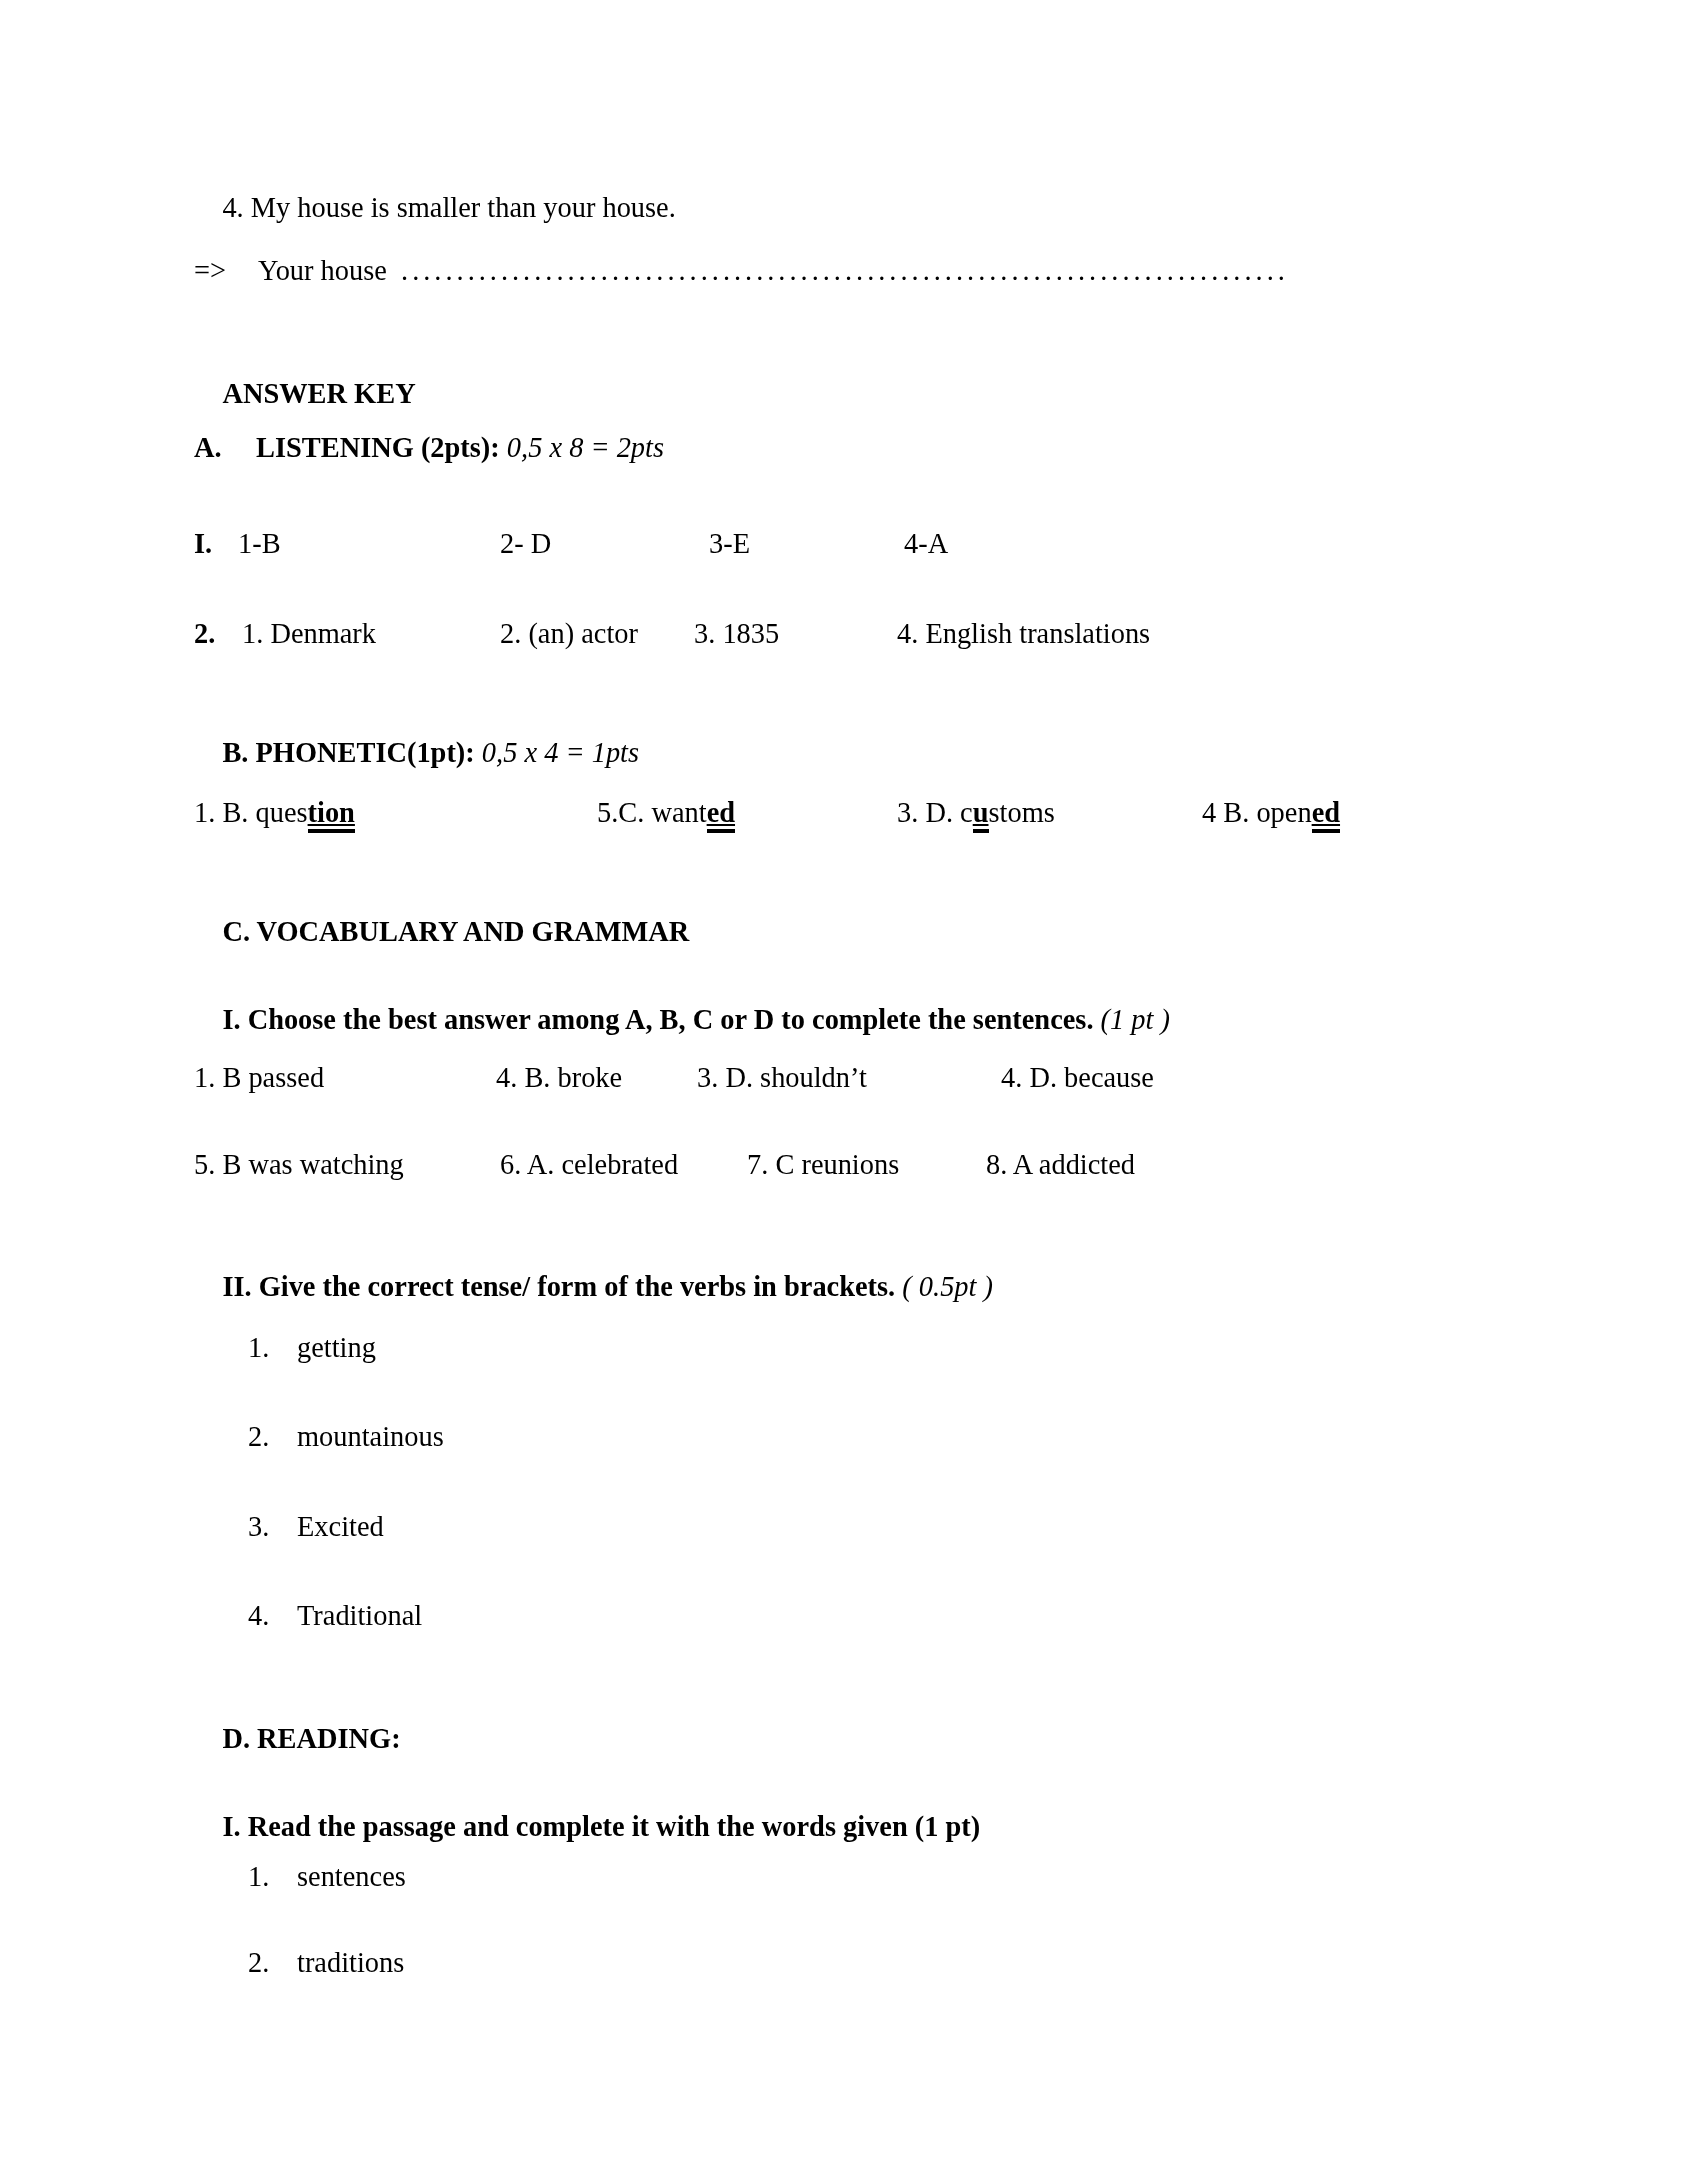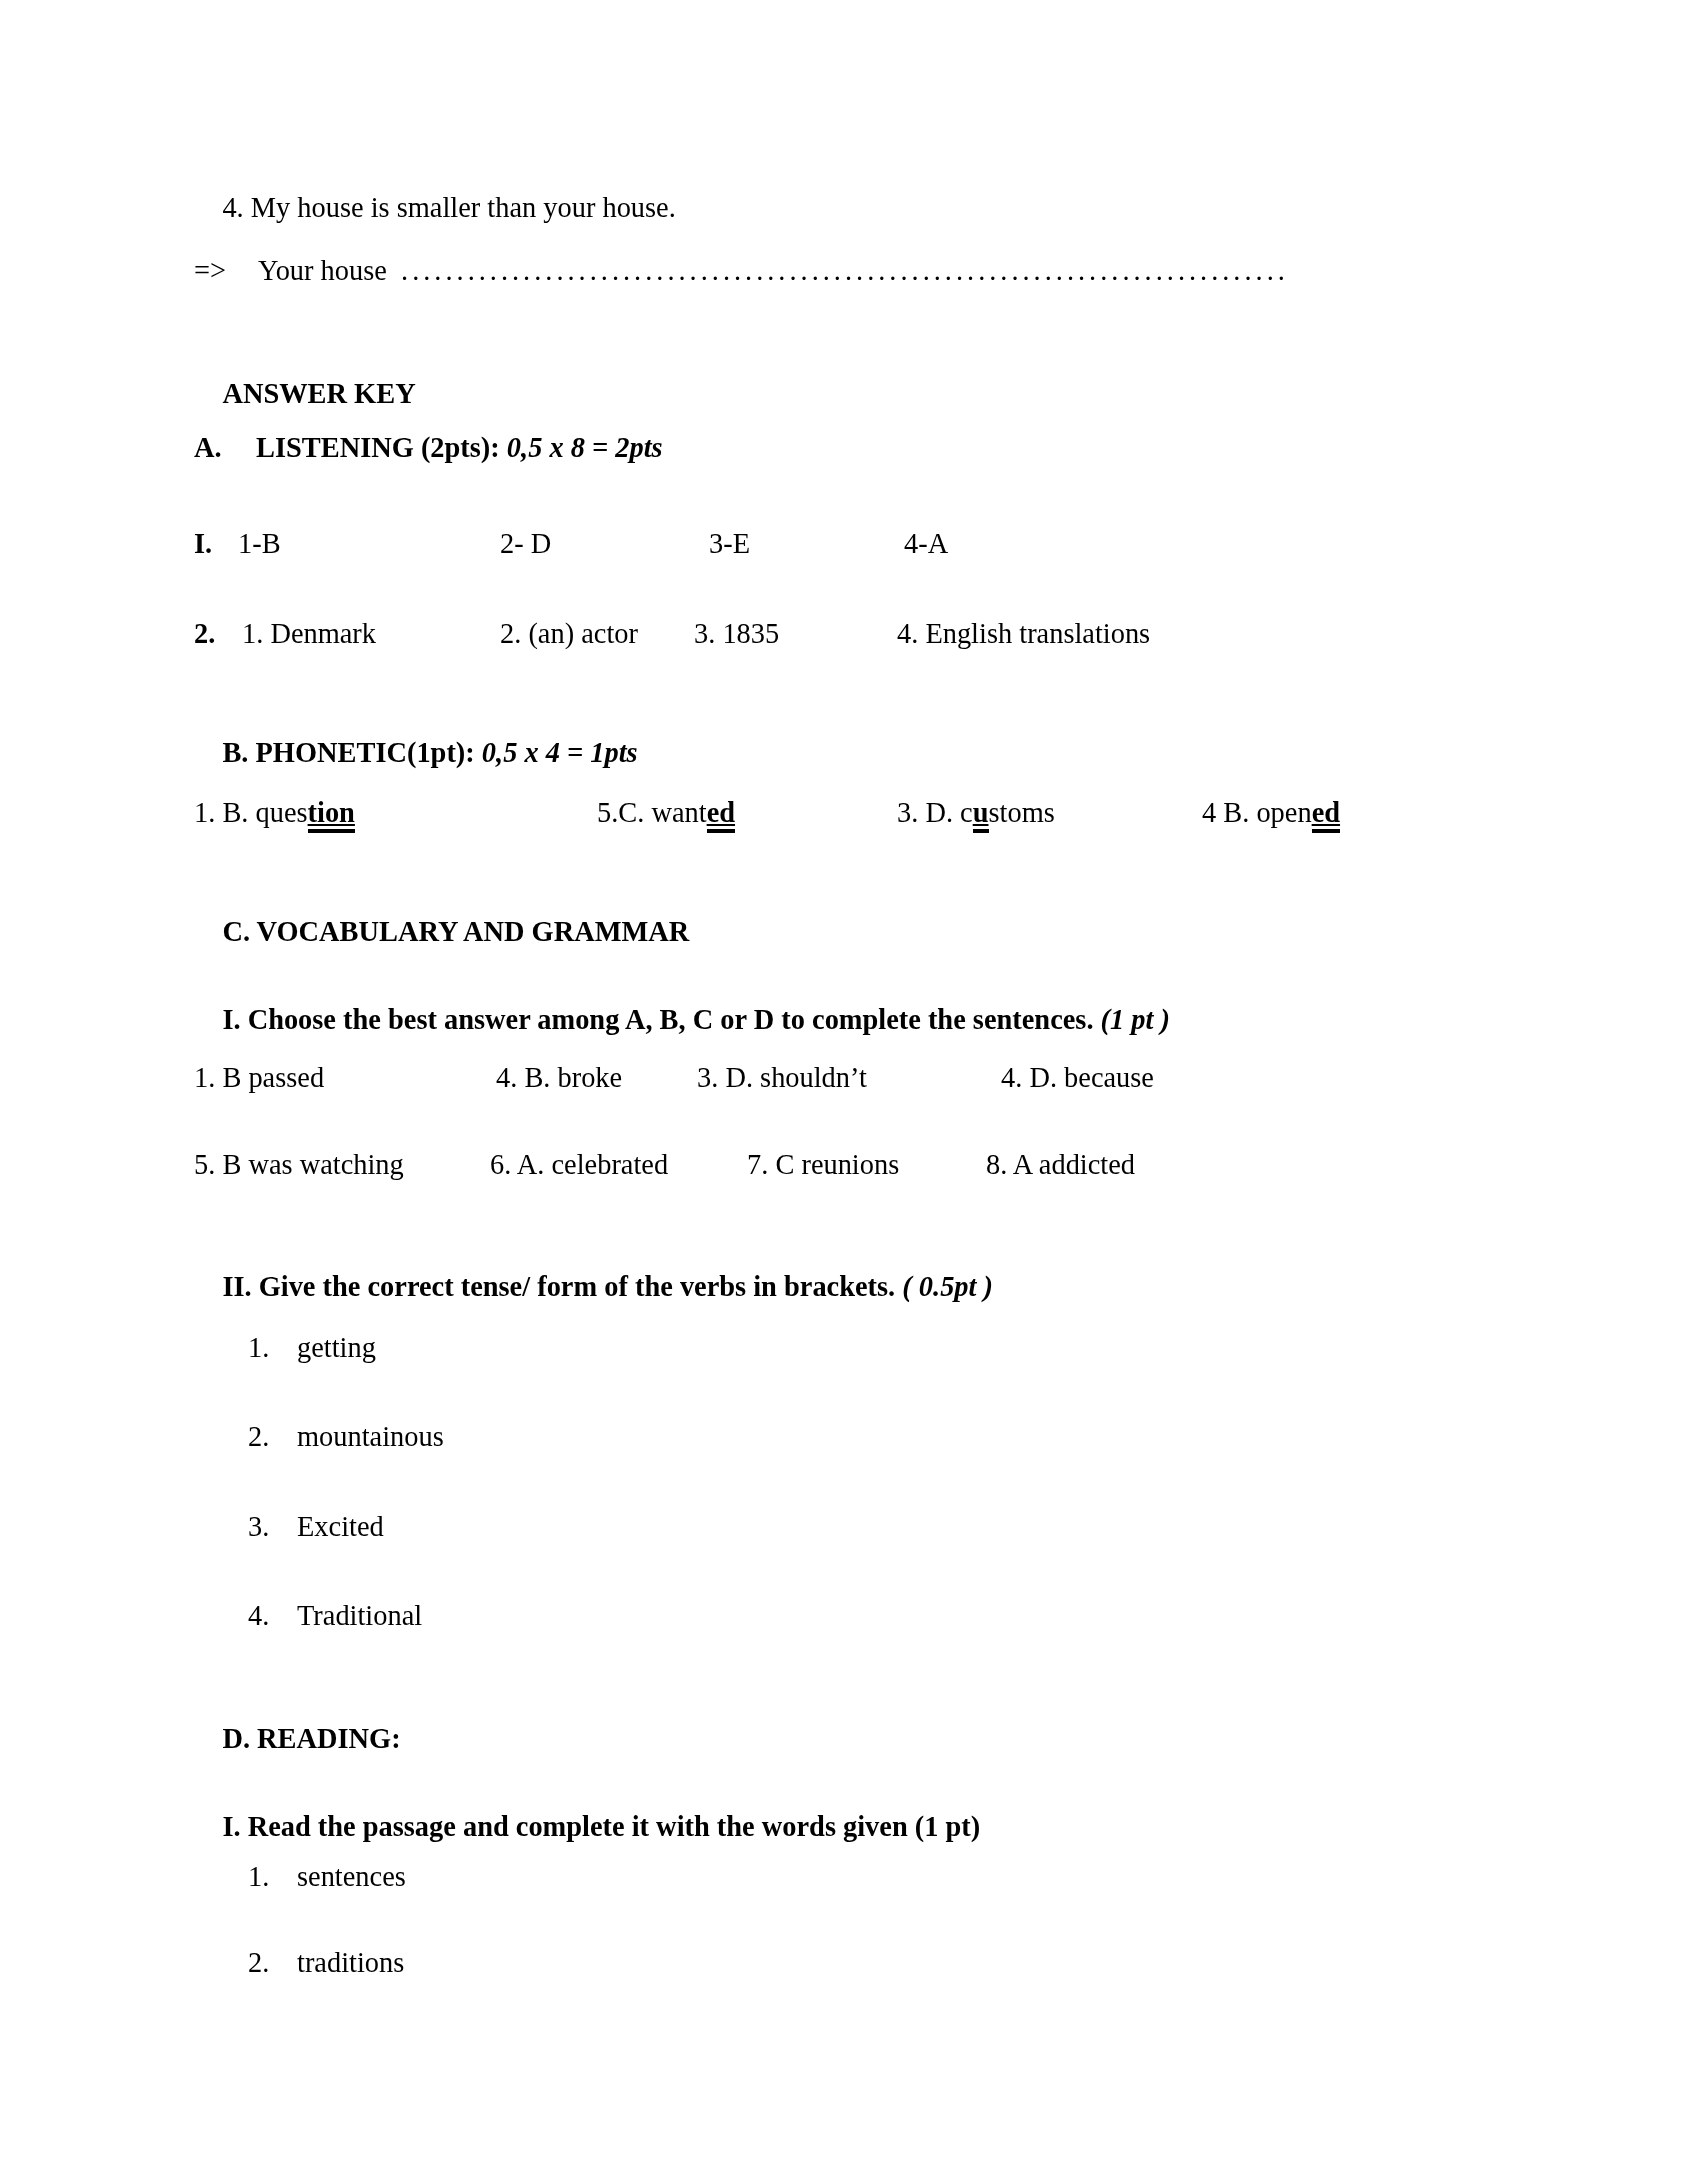--- a/index.html
+++ b/index.html
@@ -15,21 +15,21 @@
   }
   .line {
     position: absolute;
     left: 194px;
     width: 1323px;
     line-height: 1.2;
     white-space: pre-wrap;
   }
   .col { position: absolute; top: 0; white-space: pre-wrap; }
   .b  { font-weight: bold; }
-  .bi { font-weight: bold; font-style: italic; }
+  .bi { font-weight: normal; font-style: italic; }
   .ub { font-weight: bold; border-bottom: 4px solid #000; padding-bottom: 1.3px; text-decoration: underline; }
   .dots { letter-spacing: 4px; }
 </style>
 </head>
 <body>
 
 <div class="page">
 
   <div class="line" style="top:157px">
     <span>4. My house is smaller than your house.</span>
@@ -86,21 +86,21 @@
 
   <div class="line" style="top:1061px">
     <span class="col" style="left:0">1. B passed</span>
     <span class="col" style="left:302px">4. B. broke</span>
     <span class="col" style="left:503px">3. D. shouldn’t</span>
     <span class="col" style="left:807px">4. D. because</span>
   </div>
 
   <div class="line" style="top:1148px">
     <span class="col" style="left:0">5. B was watching</span>
-    <span class="col" style="left:296px">6. A. celebrated</span>
+    <span class="col" style="left:306px">6. A. celebrated</span>
     <span class="col" style="left:553px">7. C reunions</span>
     <span class="col" style="left:792px">8. A addicted</span>
   </div>
 
   <div class="line b" style="top:1236px">
     <span>II. Give the correct tense/ form of the verbs in brackets. </span><span class="bi">( 0.5pt )</span>
   </div>
 
   <div class="line" style="top:1331px">
     <span class="col" style="left:54px">1.</span>

